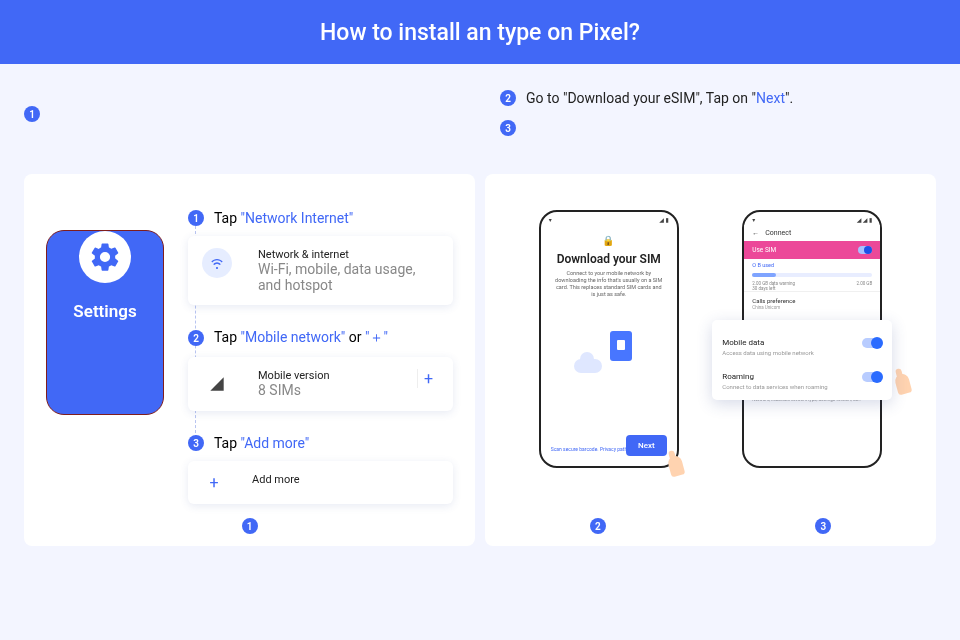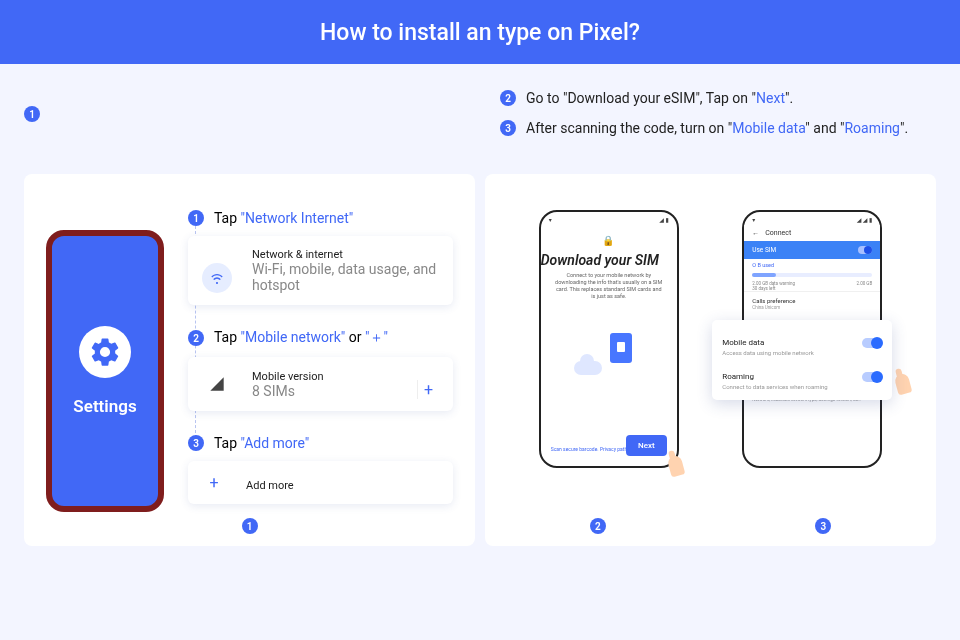--- a/index.html
+++ b/index.html
@@ -8,54 +8,54 @@
   .content { background: #f3f5ff; padding: 26px 24px; height: 576px; }
   .top-instructions { display: flex; gap: 40px; margin-bottom: 24px; }
   .left-instr { flex: 1; padding-top: 16px; }
   .right-instr { flex: 1; }
   .instr-row { display: flex; align-items: center; gap: 10px; font-size: 14px; color: #222; margin-bottom: 14px; }
   .badge { width: 16px; height: 16px; border-radius: 50%; background: #4168f6; color: #fff; font-size: 10px; display: flex; align-items: center; justify-content: center; font-weight: 600; flex-shrink: 0; }
   .hl { color: #4168f6; }
   .panels { display: flex; gap: 10px; }
   .panel { background: #fff; border-radius: 8px; padding: 36px 22px 18px 22px; flex: 1; position: relative; }
   .panel-left { display: flex; gap: 24px; }
-  .phone-frame { width: 118px; height: 282px; border: 6px solid #7f1d1d; border-radius: 18px; background: #4168f6; display: flex; flex-direction: column; align-items: center; justify-content: center; gap: 18px; flex-shrink: 0; margin-top: 20px; }
+  .phone-frame { width: 118px; height: 185px; border: 1px solid #7f1d1d; border-radius: 18px; background: #4168f6; display: flex; flex-direction: column; align-items: center; gap: 18px; flex-shrink: 0; margin-top: 20px; }
   .gear { width: 52px; height: 52px; border-radius: 50%; background: #fff; display: flex; align-items: center; justify-content: center; }
   .settings-label { color: #fff; font-weight: 600; font-size: 17px; }
   .steps { flex: 1; position: relative; }
   .vline { position: absolute; left: 7px; top: 16px; bottom: 90px; border-left: 1px dashed #b8c4f0; }
   .step { margin-bottom: 24px; position: relative; }
   .step-head { display: flex; align-items: center; gap: 10px; font-size: 14px; margin-bottom: 10px; }
   .step-head .badge { z-index: 2; }
-  .card { background: #fff; border-radius: 6px; box-shadow: 0 2px 8px rgba(60,80,160,0.12); padding: 12px 14px; display: flex; align-items: flex-end; gap: 20px; margin-left: 0; }
+  .card { background: #fff; border-radius: 6px; box-shadow: 0 2px 8px rgba(60,80,160,0.12); padding: 12px 14px; display: flex; align-items: flex-start; gap: 26px; margin-left: 0; }
   .card-icon { width: 30px; height: 30px; border-radius: 50%; background: #e6edff; display: flex; align-items: center; justify-content: center; flex-shrink: 0; }
   .card-text { font-size: 11px; color: #222; }
   .card-sub { font-size: 14px; color: #888; }
   .card-plus { margin-left: auto; color: #4168f6; font-size: 16px; padding: 0 6px; border-left: 1px solid #eee; }
   .plus-left { width: 24px; color: #4168f6; font-size: 16px; text-align: center; }
   .panel-right { display: flex; justify-content: space-around; align-items: flex-start; position: relative; }
   .phone-mock { width: 140px; border: 2px solid #222; border-radius: 18px; background: #fff; overflow: hidden; font-size: 7px; position: relative; }
   .phone-mock.tall { height: 258px; }
   .statusbar { display: flex; justify-content: space-between; padding: 4px 8px 2px 8px; font-size: 6px; color: #444; }
   .lock-icon { text-align: center; color: #4168f6; font-size: 10px; margin-top: 10px; }
-  .dl-title { text-align: left; font-size: 14px; font-weight: 600; margin-top: 6px; color: #222; font-style: italic; }
+  .dl-title { text-align: center; font-size: 12px; font-weight: 600; margin-top: 6px; color: #222; }
   .dl-desc { text-align: center; font-size: 5.5px; color: #666; padding: 4px 14px; line-height: 1.3; }
   .dl-illu { margin: 26px auto 0 auto; width: 70px; height: 50px; position: relative; }
   .cloud { position: absolute; left: 0; bottom: 6px; width: 28px; height: 14px; background: #dfe7ff; border-radius: 10px; }
   .cloud::before { content: ""; position: absolute; top: -7px; left: 6px; width: 14px; height: 14px; background: #dfe7ff; border-radius: 50%; }
   .sim { position: absolute; right: 12px; top: 2px; width: 22px; height: 30px; background: #4876ff; border-radius: 3px; }
   .sim::after { content: ""; position: absolute; top: 9px; left: 7px; width: 8px; height: 10px; background: #fff; border-radius: 1px; }
   .next-btn { position: absolute; right: 10px; bottom: 10px; background: #4168f6; color: #fff; font-size: 8px; padding: 6px 12px; border-radius: 4px; font-weight: 500; }
   .privacy { position: absolute; left: 10px; bottom: 14px; font-size: 5px; color: #4168f6; }
   .hand { position: absolute; width: 30px; height: 34px; pointer-events: none; }
   .hand .pointer { width: 14px; height: 20px; background: #ffd3b0; border-radius: 7px 7px 3px 3px; position: absolute; top: 4px; left: 6px; transform: rotate(-15deg); }
   .hand .pointer::before { content: ""; position: absolute; top: -6px; left: 3px; width: 6px; height: 12px; background: #ffd3b0; border-radius: 4px; }
   .digicel-head { background: #fff; padding: 4px 8px; font-size: 7px; display: flex; align-items: center; gap: 6px; color: #333; }
   .digicel-head .arrow { color: #444; }
-  .use-sim { background: #3b82f6; color: #fff; padding: 5px 8px; font-size: 6.5px; display: flex; justify-content: space-between; align-items: center; }
+  .use-sim { background: #ec4899; color: #fff; padding: 5px 8px; font-size: 6.5px; display: flex; justify-content: space-between; align-items: center; }
   .toggle-on { width: 14px; height: 8px; background: #a8c0ff; border-radius: 5px; position: relative; }
   .toggle-on::after { content: ""; position: absolute; right: -1px; top: -1px; width: 10px; height: 10px; background: #fff; border-radius: 50%; }
   .use-sim .toggle-on::after { background: #1e50e8; right: 0; top: 0; width: 8px; height: 8px; }
   .data-row { padding: 3px 8px; font-size: 5.5px; color: #4168f6; }
   .bar { margin: 2px 8px 4px 8px; height: 4px; background: #e8edff; border-radius: 2px; position: relative; }
   .bar::after { content: ""; position: absolute; left: 0; top: 0; height: 100%; width: 20%; background: #7fa4ff; border-radius: 2px; }
   .bar-labels { display: flex; justify-content: space-between; padding: 0 8px; font-size: 4.5px; color: #888; }
   .list-row { padding: 5px 8px; font-size: 6px; border-top: 1px solid #f0f0f0; color: #333; }
   .list-row .sub { font-size: 4.5px; color: #999; display: block; margin-top: 1px; }
   .popup { position: absolute; left: -30px; top: 110px; width: 180px; background: #fff; border-radius: 5px; box-shadow: 0 4px 16px rgba(50,70,140,0.2); padding: 6px 10px; z-index: 5; }
@@ -85,23 +85,20 @@
     </div>
     <div class="right-instr">
       <div class="instr-row">
         <span class="badge">2</span>
         <span>
           <span>Go to "Download your eSIM", Tap on "</span><span class="hl">Next</span><span>".</span>
         </span>
       </div>
       <div class="instr-row">
         <span class="badge">3</span>
-        <span>
-          <span>After scanning the code, turn on "</span><span class="hl">Mobile data</span><span>" and "</span><span class="hl">Roaming</span><span>".</span>
-        </span>
       </div>
     </div>
   </div>
 
   <div class="panels">
 
     <div class="panel panel-left-wrap">
       <div class="panel-left">
         <div class="phone-frame">
           <div class="gear">

